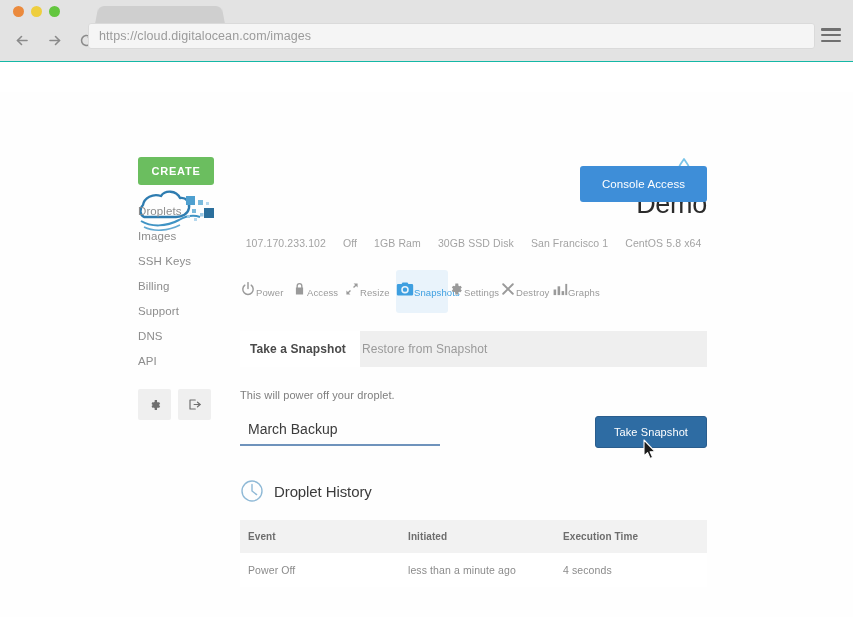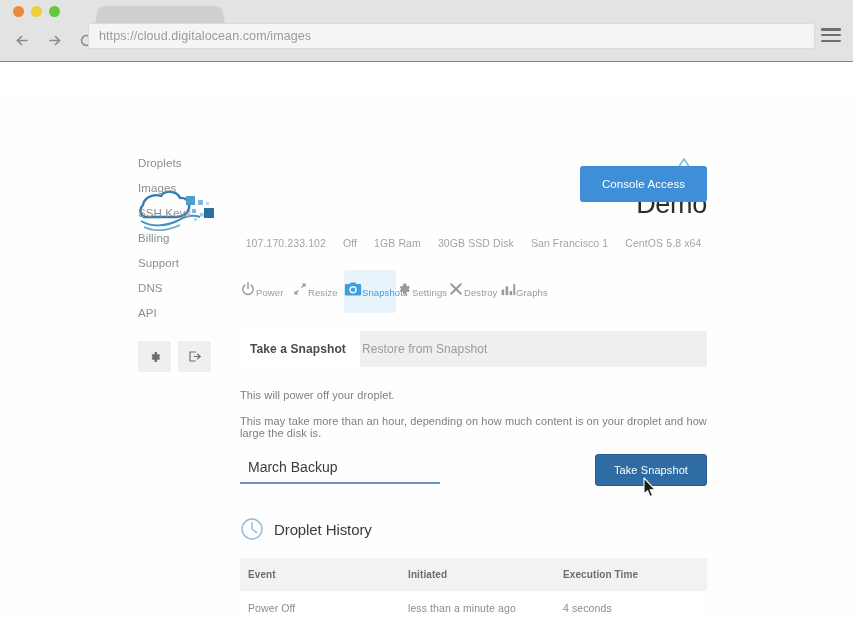--- a/index.html
+++ b/index.html
@@ -434,20 +434,21 @@
       <rect x="60" y="13" width="5" height="5" fill="#7bbadc"></rect>
       <rect x="54" y="22" width="4" height="4" fill="#7bbadc"></rect>
       <rect x="62" y="26" width="3.5" height="3.5" fill="#9ccae6"></rect>
       <rect x="49" y="28" width="3" height="3" fill="#9ccae6"></rect>
       <rect x="56" y="31" width="3" height="3" fill="#b5d8ee"></rect>
       <rect x="68" y="15" width="3" height="3" fill="#b5d8ee"></rect>
     </svg>
   </div>
 
   <div class="sidebar">
+    <button class="create-btn">CREATE</button>
 
     <ul class="nav-list">
       <li>Droplets</li>
       <li>Images</li>
       <li>SSH Keys</li>
       <li>Billing</li>
       <li>Support</li>
       <li>DNS</li>
       <li>API</li>
     </ul>
@@ -499,20 +500,28 @@
       <div class="tab">
         <span class="tab-ico">
           <svg width="16" height="16" viewBox="0 0 20 20" fill="none" stroke="currentColor" stroke-width="1.8" stroke-linecap="round">
             <path d="M6 5.2A6.5 6.5 0 1 0 14 5.2"></path>
               <line x1="10" y1="2" x2="10" y2="9.5"></line>
           </svg>
         </span>
         <span class="tab-label">Power</span>
       </div>
 
+      <div class="tab">
+        <span class="tab-ico">
+          <svg width="15" height="16" viewBox="0 0 20 20" fill="currentColor">
+            <path d="M10 2a4 4 0 0 0-4 4v2H5.2v9.2h9.6V8H14V6a4 4 0 0 0-4-4zm0 1.8a2.2 2.2 0 0 1 2.2 2.2v2H7.8V6A2.2 2.2 0 0 1 10 3.8z"></path>
+          </svg>
+        </span>
+        <span class="tab-label">Access</span>
+      </div>
 
       <div class="tab">
         <span class="tab-ico">
           <svg width="16" height="16" viewBox="0 0 20 20" fill="currentColor">
             <path d="M12 3h5v5l-1.9-1.9-2.6 2.6-1.2-1.2 2.6-2.6z"></path>
             <path d="M8 17H3v-5l1.9 1.9 2.6-2.6 1.2 1.2-2.6 2.6z"></path>
           </svg>
         </span>
         <span class="tab-label">Resize</span>
       </div>
@@ -559,21 +568,20 @@
       </div>
     </div>
 
     <div class="subtabs">
       <div class="subtab active">Take a Snapshot</div>
       <div class="subtab inactive">Restore from Snapshot</div>
     </div>
 
     <div class="notes">
       <p>This will power off your droplet.</p>
-      <p>This may take more than an hour, depending on how much content is on your droplet and how large the disk is.</p>
     </div>
 
     <div class="snapshot-row">
       <input class="snapshot-input" type="text" value="March Backup" style="">
       <button class="take-snapshot-btn">Take Snapshot</button>
       <span class="cursor-arrow">
         <svg width="14" height="21" viewBox="0 0 14 21">
           <path d="M1 1 L1 17 L4.6 13.6 L7.1 19.4 L9.6 18.3 L7.1 12.8 L12 12.6 Z" fill="#1c1c1c" stroke="#ffffff" stroke-width="1.1" stroke-linejoin="round"></path>
         </svg>
       </span>

